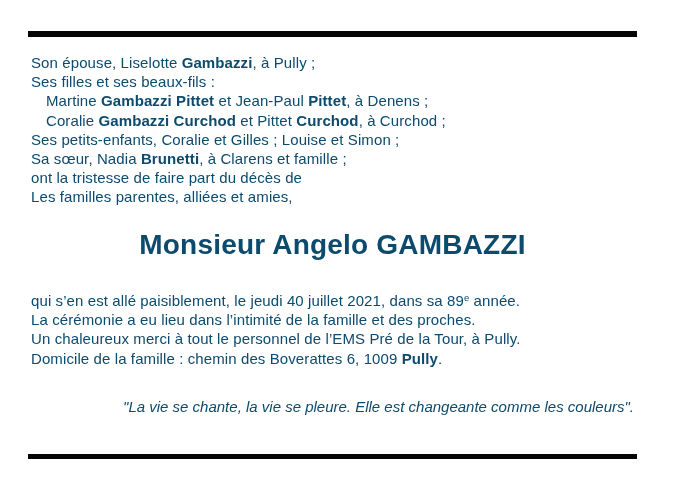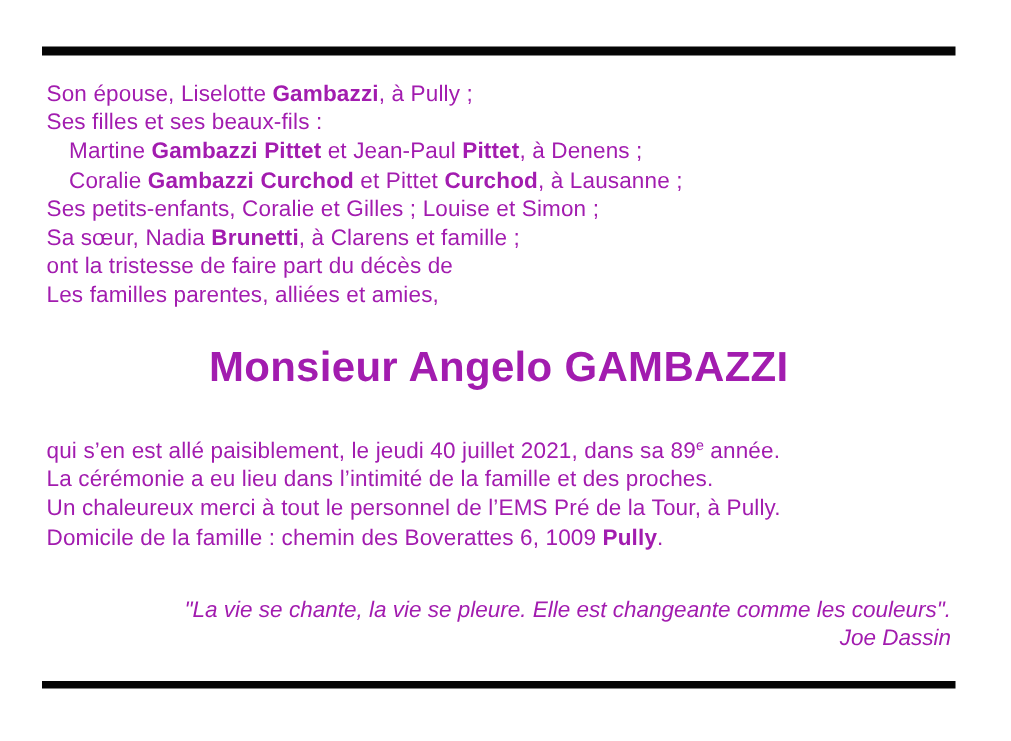--- a/index.html
+++ b/index.html
@@ -66,44 +66,43 @@
     text-align: right;
     font-style: italic;
     font-size: 15px;
     line-height: 19.2px;
     white-space: nowrap;
   }
 </style>
 </head>
 <body>
 
-<div class="sheet" style="color: #a21caf; background: rgb(255, 255, 255);">
+<div class="sheet" style="color: #0c4a6e; background: rgb(255, 255, 255);">
 
   <div class="rule top" style="background: rgb(5, 5, 5);"></div>
 
   <div class="textblock family-block">
       <div class="line"><span>Son épouse, Liselotte </span><b>Gambazzi</b><span>, à Pully ;</span></div>
       <div class="line"><span>Ses filles et ses beaux-fils :</span></div>
       <div class="line indent"><span>Martine </span><b>Gambazzi Pittet</b><span> et Jean-Paul </span><b>Pittet</b><span>, à Denens ;</span></div>
-      <div class="line indent"><span>Coralie </span><b>Gambazzi Curchod</b><span> et Pittet </span><b>Curchod</b><span>, à Lausanne ;</span></div>
+      <div class="line indent"><span>Coralie </span><b>Gambazzi Curchod</b><span> et Pittet </span><b>Curchod</b><span>, à Curchod ;</span></div>
       <div class="line"><span>Ses petits-enfants, Coralie et Gilles ; Louise et Simon ;</span></div>
       <div class="line"><span>Sa sœur, Nadia </span><b>Brunetti</b><span>, à Clarens et famille ;</span></div>
       <div class="line"><span>ont la tristesse de faire part du décès de</span></div>
       <div class="line"><span>Les familles parentes, alliées et amies,</span></div>
     </div>
 
   <h1 class="title">Monsieur Angelo GAMBAZZI</h1>
 
   <div class="textblock body-block">
       <div class="line"><span>qui s’en est allé paisiblement, le jeudi 40 juillet 2021, dans sa 89</span><sup>e</sup><span> année.</span></div>
       <div class="line"><span>La cérémonie a eu lieu dans l’intimité de la famille et des proches.</span></div>
       <div class="line"><span>Un chaleureux merci à tout le personnel de l’EMS Pré de la Tour, à Pully.</span></div>
       <div class="line"><span>Domicile de la famille : chemin des Boverattes 6, 1009 </span><b>Pully</b><span>.</span></div>
     </div>
 
   <div class="quote-block">
     <div>"La vie se chante, la vie se pleure. Elle est changeante comme les couleurs".</div>
-    <div>Joe Dassin</div>
   </div>
 
   <div class="rule bottom" style="background: rgb(5, 5, 5);"></div>
 
 </div>
 
 </body></html>

